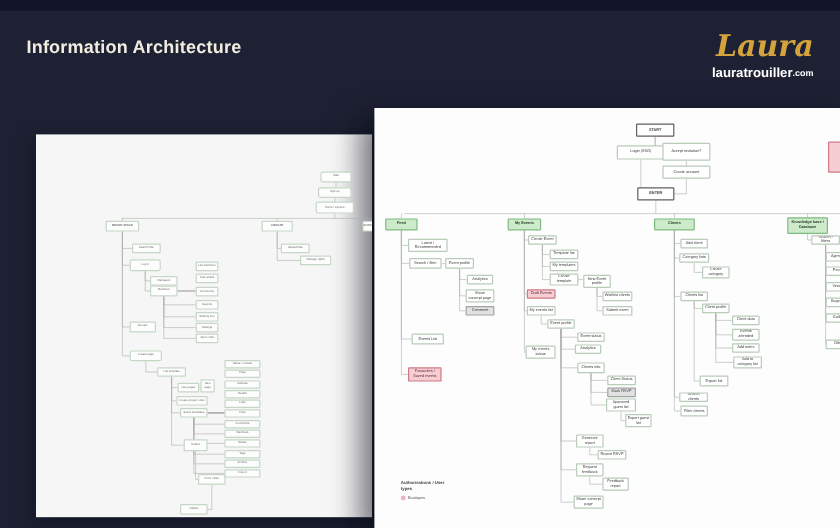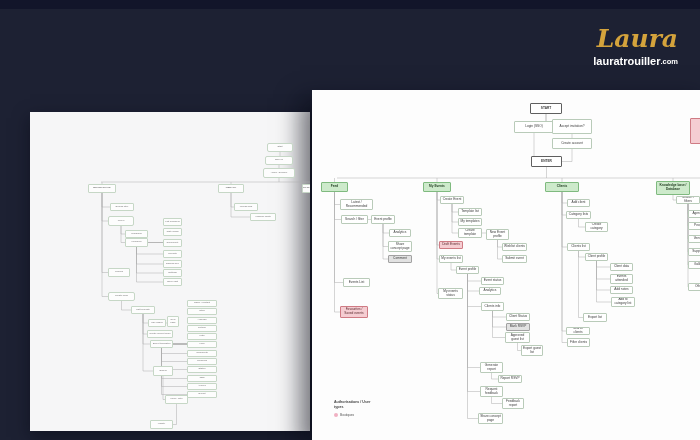--- a/index.html
+++ b/index.html
@@ -28,20 +28,21 @@
   #rp-legend .lg-title{font-size:3.6px;font-weight:bold;color:#444;line-height:1.3;width:40px;}
   .lg-item{display:flex;align-items:center;margin-top:4px;}
   .lg-dot{width:4px;height:4px;border-radius:50%;background:#f0b0c2;margin-right:2px;}
   .lg-label{font-size:3.2px;color:#555;}
 </style>
 </head>
 <body>
 
 <div id="stage">
   <div id="topbar"></div>
+  <div id="page-title">Information Architecture</div>
   <div id="logo">
     <div class="script">Laura</div>
     <div class="domain"><span>lauratrouiller</span><span class="tld">.com</span></div>
   </div>
 
   <div id="left-panel" class="panel">
     <svg class="flow-svg" viewBox="0 0 280 319">
         <g fill="none" stroke="#adadad" stroke-width="0.5">
           <path d="M71 70 L282 70"></path>
           <path d="M249 66 L249 70"></path>

